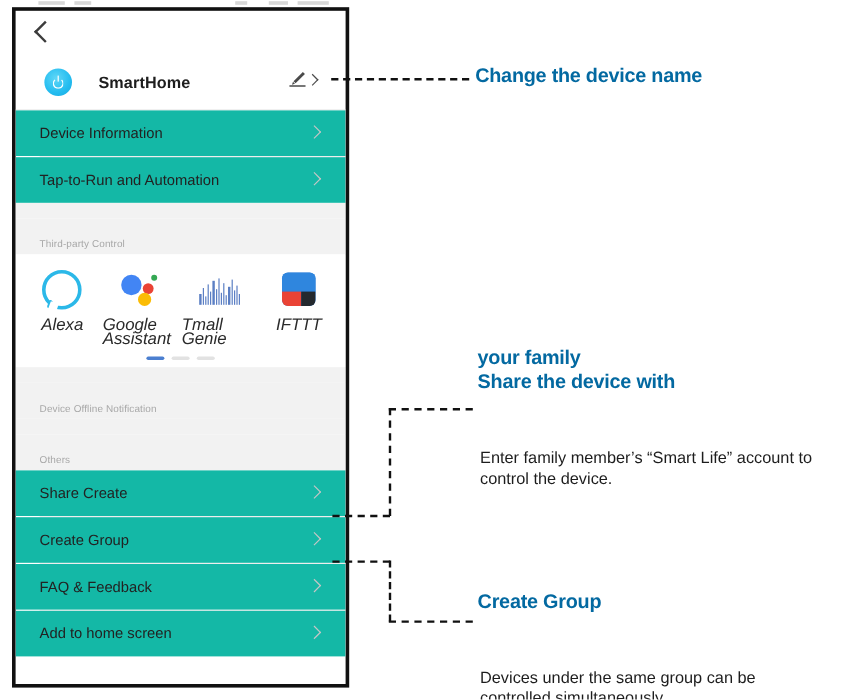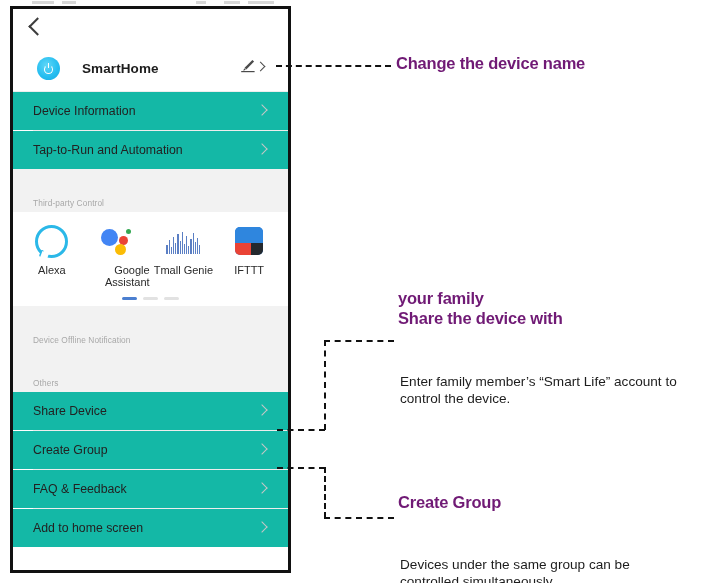--- a/index.html
+++ b/index.html
@@ -199,24 +199,25 @@
   }
   .tp-iconbox {
     width: 38px;
     height: 34px;
     display: flex;
     align-items: center;
     justify-content: center;
   }
   .tp-label {
     margin-top: 7px;
-    font-size: 11px;
+    font-size: 14px;
     color: #2a2a2a;
-    text-align: right;
+    text-align: left;
     line-height: 11.5px;
+    font-style: italic;
   }
 
   
   .alexa-ring {
     width: 27px;
     height: 27px;
     border-radius: 50%;
     border: 3.4px solid #2bb8e8;
     position: relative;
   }
@@ -314,21 +315,21 @@
     border-radius: 50%;
     background: #ffffff;
     box-shadow: 0 0 1.5px rgba(0,0,0,.28);
   }
 
   
   .anno-title {
     position: absolute;
     font-size: 16.5px;
     font-weight: bold;
-    color: #701a75;
+    color: #0369a1;
     line-height: 20px;
     letter-spacing: -.2px;
   }
   .anno-body {
     position: absolute;
     font-size: 13.6px;
     color: #1d1d1d;
     line-height: 17px;
     margin-top: 32px;
   }
@@ -487,21 +488,21 @@
     <span class="sh">Device Offline Notification</span>
   </div>
 
 
   <div class="band-gap"></div>
   <div class="section-band">
     <span class="sh">Others</span>
   </div>
 
   <div class="list-row">
-    <span class="lbl">Share Device</span>
+    <span class="lbl">Share Create</span>
     <span class="row-chevron"></span>
   </div>
   <div class="hr-light"></div>
 
   <div class="list-row">
     <span class="lbl">Create Group</span>
     <span class="row-chevron"></span>
   </div>
   <div class="hr-light"></div>
 

